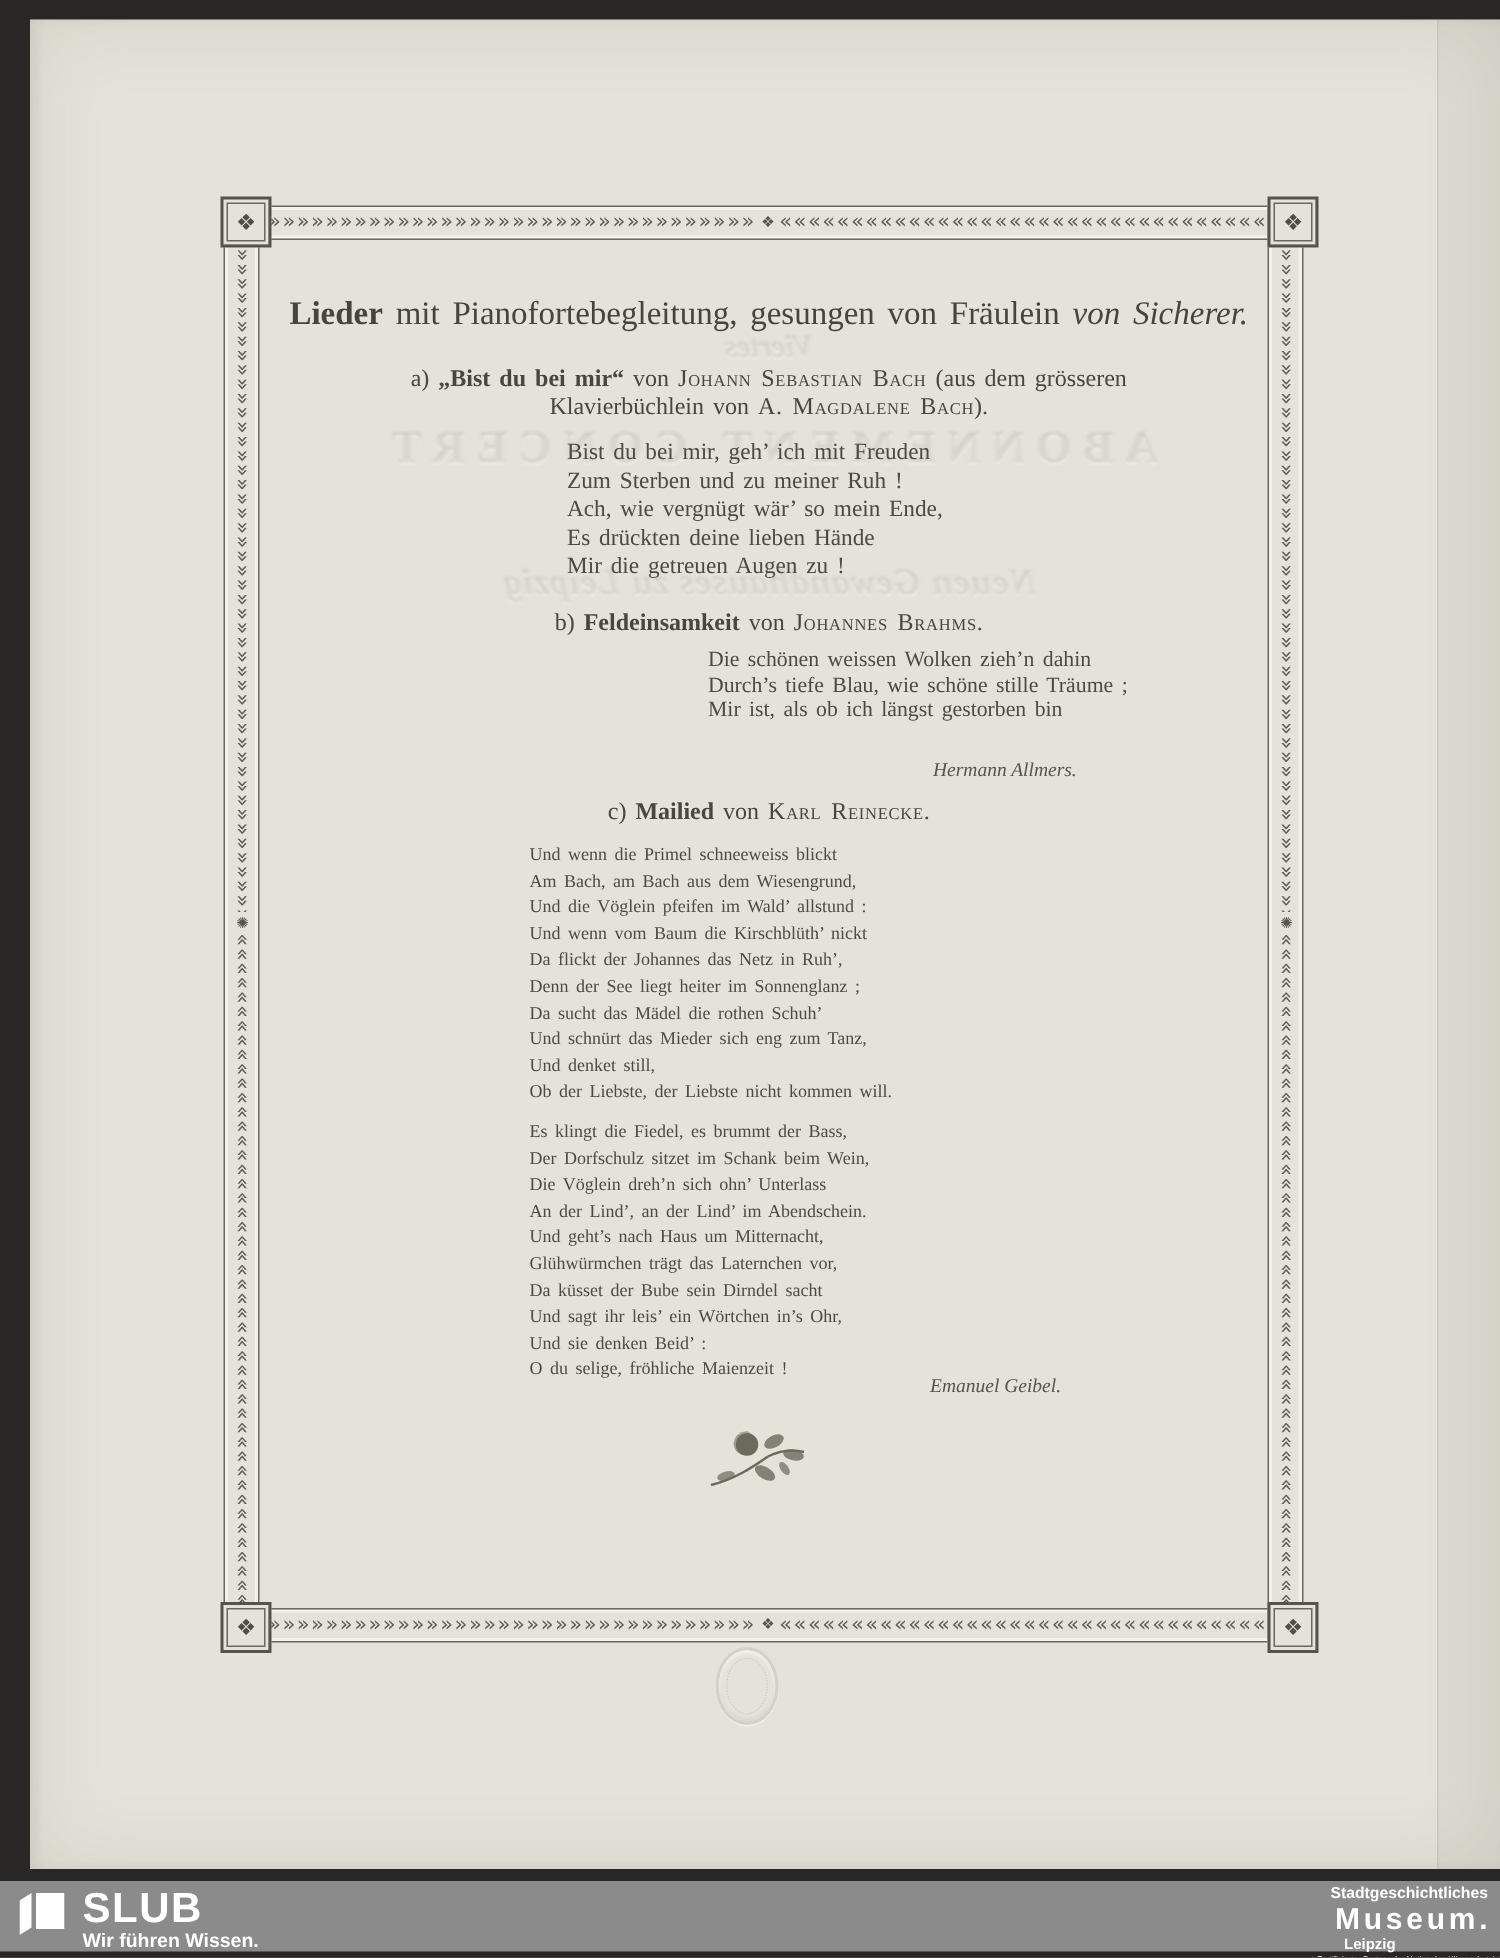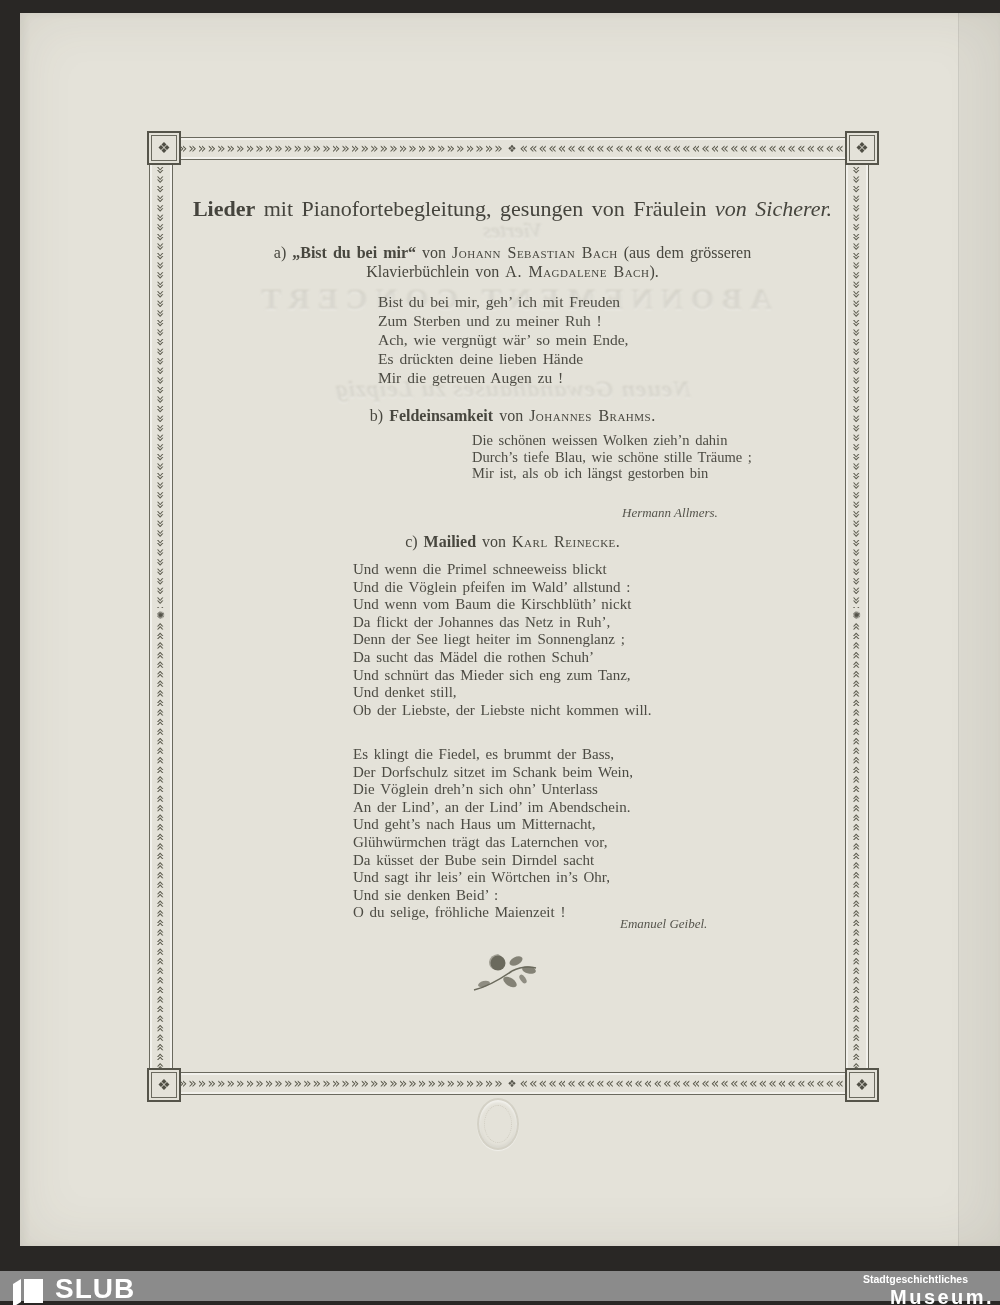--- a/index.html
+++ b/index.html
@@ -38,47 +38,47 @@
          font-weight:bold;z-index:1;pointer-events:none;}
   .ghost-viertes{top:219px;font-size:21px;font-style:italic;}
   .ghost-abo{top:282px;font-size:30px;letter-spacing:8px;}
   .ghost-gewandhaus{top:376px;font-size:24px;font-style:italic;letter-spacing:1px;}
   
   .printed{position:absolute;color:#4c4b43;z-index:2;}
   .title{left:175px;top:196px;width:675px;text-align:center;font-size:22px;word-spacing:3px;color:#45443d;}
   .seg-b{font-weight:bold;} .seg-i{font-style:italic;} .seg-sc{font-variant:small-caps;letter-spacing:0.5px;}
   .heading{left:175px;top:0;width:675px;text-align:center;font-size:16px;line-height:18.5px;word-spacing:2px;color:#48473f;}
   .h-a{top:244px;} .h-b{top:407px;} .h-c{top:533px;}
-  .verse{font-size:15px;line-height:17.6px;word-spacing:2px;text-align:left;}
+  .verse{font-size:12px;line-height:17.6px;word-spacing:2px;text-align:left;}
   .verse-bach{left:378px;top:292px;font-size:15.5px;line-height:19px;}
   .verse-col{top:432px;font-size:14.5px;line-height:16.6px;}
   .col-left{left:203px;width:262px;}
   .col-right{left:472px;width:350px;}
   .verse-m1{left:353px;top:561px;}
   .verse-m2{left:353px;top:746px;}
   .attrib{font-size:13px;font-style:italic;color:#55544c;}
   .attr-b{left:622px;top:505px;}
   .attr-c{left:620px;top:916px;}
   
   .rose{position:absolute;left:466px;top:948px;width:80px;height:52px;z-index:2;}
   .stamp{position:absolute;left:477px;top:1098px;width:38px;height:48px;border-radius:50%;
          border:2px solid rgba(140,132,110,0.18);
          box-shadow:inset 0 2px 3px rgba(255,255,255,0.6), inset 0 -2px 3px rgba(0,0,0,0.05), 0 1px 1px rgba(255,255,255,0.5);}
   .stamp-inner{position:absolute;left:5px;top:5px;right:5px;bottom:5px;border-radius:50%;
          border:1px dotted rgba(120,112,90,0.18);}
   
-  .footer{position:absolute;left:0;bottom:4px;width:1000px;height:30px;background:#8b8b8b;
+  .footer{position:absolute;left:0;bottom:4px;width:1000px;height:47px;background:#8b8b8b;
           font-family:"Liberation Sans",sans-serif;color:#fff;z-index:4;}
   .slub{position:absolute;left:13px;top:5px;display:flex;align-items:flex-start;}
   .book{width:30px;height:28px;margin-top:3px;}
   .slub-text{margin-left:12px;}
   .slub-name{font-size:28px;font-weight:bold;line-height:26px;letter-spacing:1px;}
   .slub-tag{font-size:13px;font-weight:bold;margin-top:1px;}
   .museum{position:absolute;left:862px;top:3px;width:130px;line-height:1;}
-  .m-top{font-size:10.5px;font-weight:bold;margin-left:1px;}
+  .m-top{font-size:10.5px;font-weight:bold;margin-left:1px;text-align:right;}
   .m-name{font-size:20px;font-weight:bold;letter-spacing:2.5px;margin-left:28px;margin-top:2px;}
   .m-city{font-size:10px;font-weight:bold;margin-left:34px;margin-top:2px;}
   .m-cert{font-size:5.5px;margin-left:10px;margin-top:3px;white-space:nowrap;}
 </style>
 </head>
 <body>
 
 <div class="canvas">
 
   <div class="paper"></div>
@@ -136,20 +136,21 @@
   <div class="printed verse verse-col col-right">
       <div class="verse-line">Die schönen weissen Wolken zieh’n dahin</div>
       <div class="verse-line">Durch’s tiefe Blau, wie schöne stille Träume ;</div>
       <div class="verse-line">Mir ist, als ob ich längst gestorben bin</div>
     </div>
   <div class="printed attrib attr-b">Hermann Allmers.</div>
 
   <div class="printed heading h-c"><span>c) </span><span class="seg-b">Mailied</span><span> von </span><span class="seg-sc">Karl Reinecke</span><span>.</span></div>
   <div class="printed verse verse-m1">
       <div class="verse-line">Und wenn die Primel schneeweiss blickt</div>
+      <div class="verse-line">Am Bach, am Bach aus dem Wiesengrund,</div>
       <div class="verse-line">Und die Vöglein pfeifen im Wald’ allstund :</div>
       <div class="verse-line">Und wenn vom Baum die Kirschblüth’ nickt</div>
       <div class="verse-line">Da flickt der Johannes das Netz in Ruh’,</div>
       <div class="verse-line">Denn der See liegt heiter im Sonnenglanz ;</div>
       <div class="verse-line">Da sucht das Mädel die rothen Schuh’</div>
       <div class="verse-line">Und schnürt das Mieder sich eng zum Tanz,</div>
       <div class="verse-line">Und denket still,</div>
       <div class="verse-line">Ob der Liebste, der Liebste nicht kommen will.</div>
     </div>
   <div class="printed verse verse-m2">

